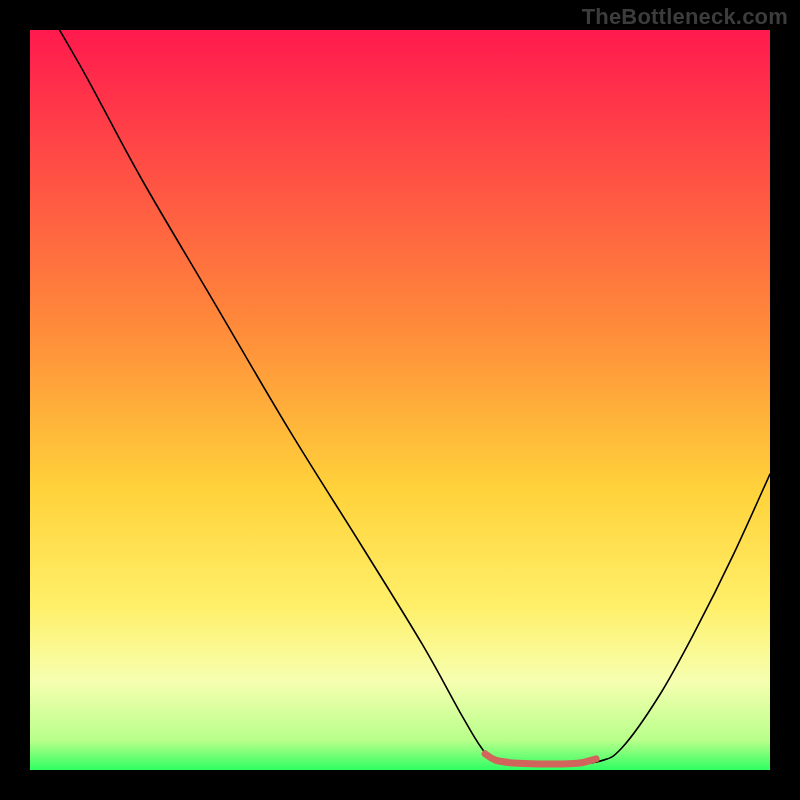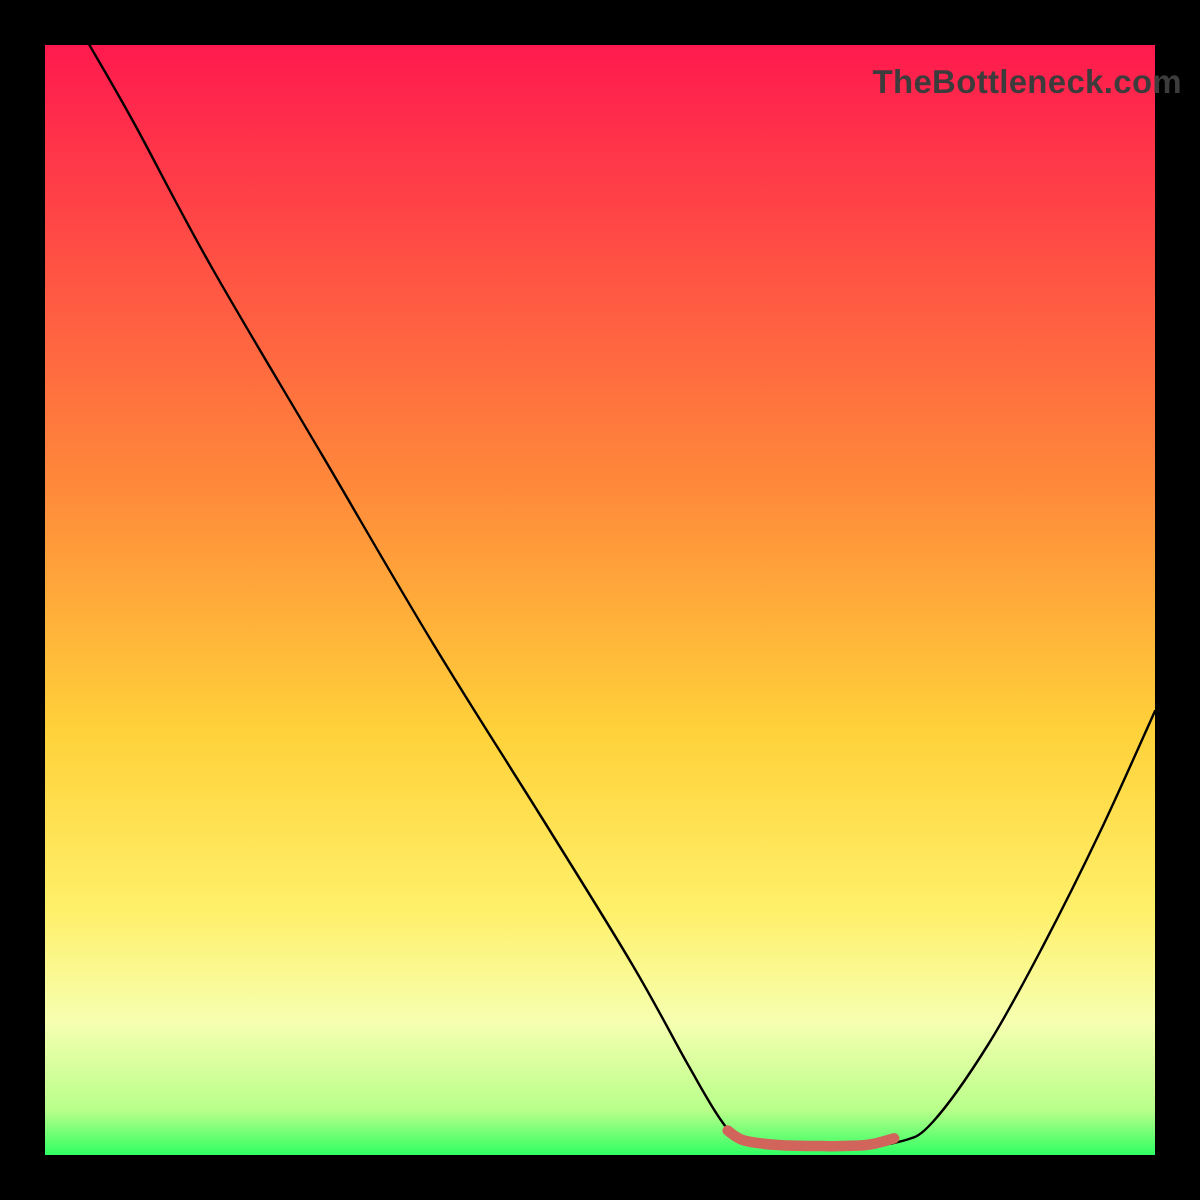--- a/index.html
+++ b/index.html
@@ -13,21 +13,20 @@
   .watermark {
     position: absolute;
     top: 4px;
     right: 12px;
     font-family: Arial, Helvetica, sans-serif;
     font-size: 22px;
     font-weight: 600;
     color: #3c3c3c;
     letter-spacing: 0.2px;
     z-index: 10;
-    margin-top: 38px;
   }
   .plot {
     position: absolute;
     left: 30px;
     top: 30px;
     width: 740px;
     height: 740px;
   }
   .plot svg { display: block; }
 </style>

